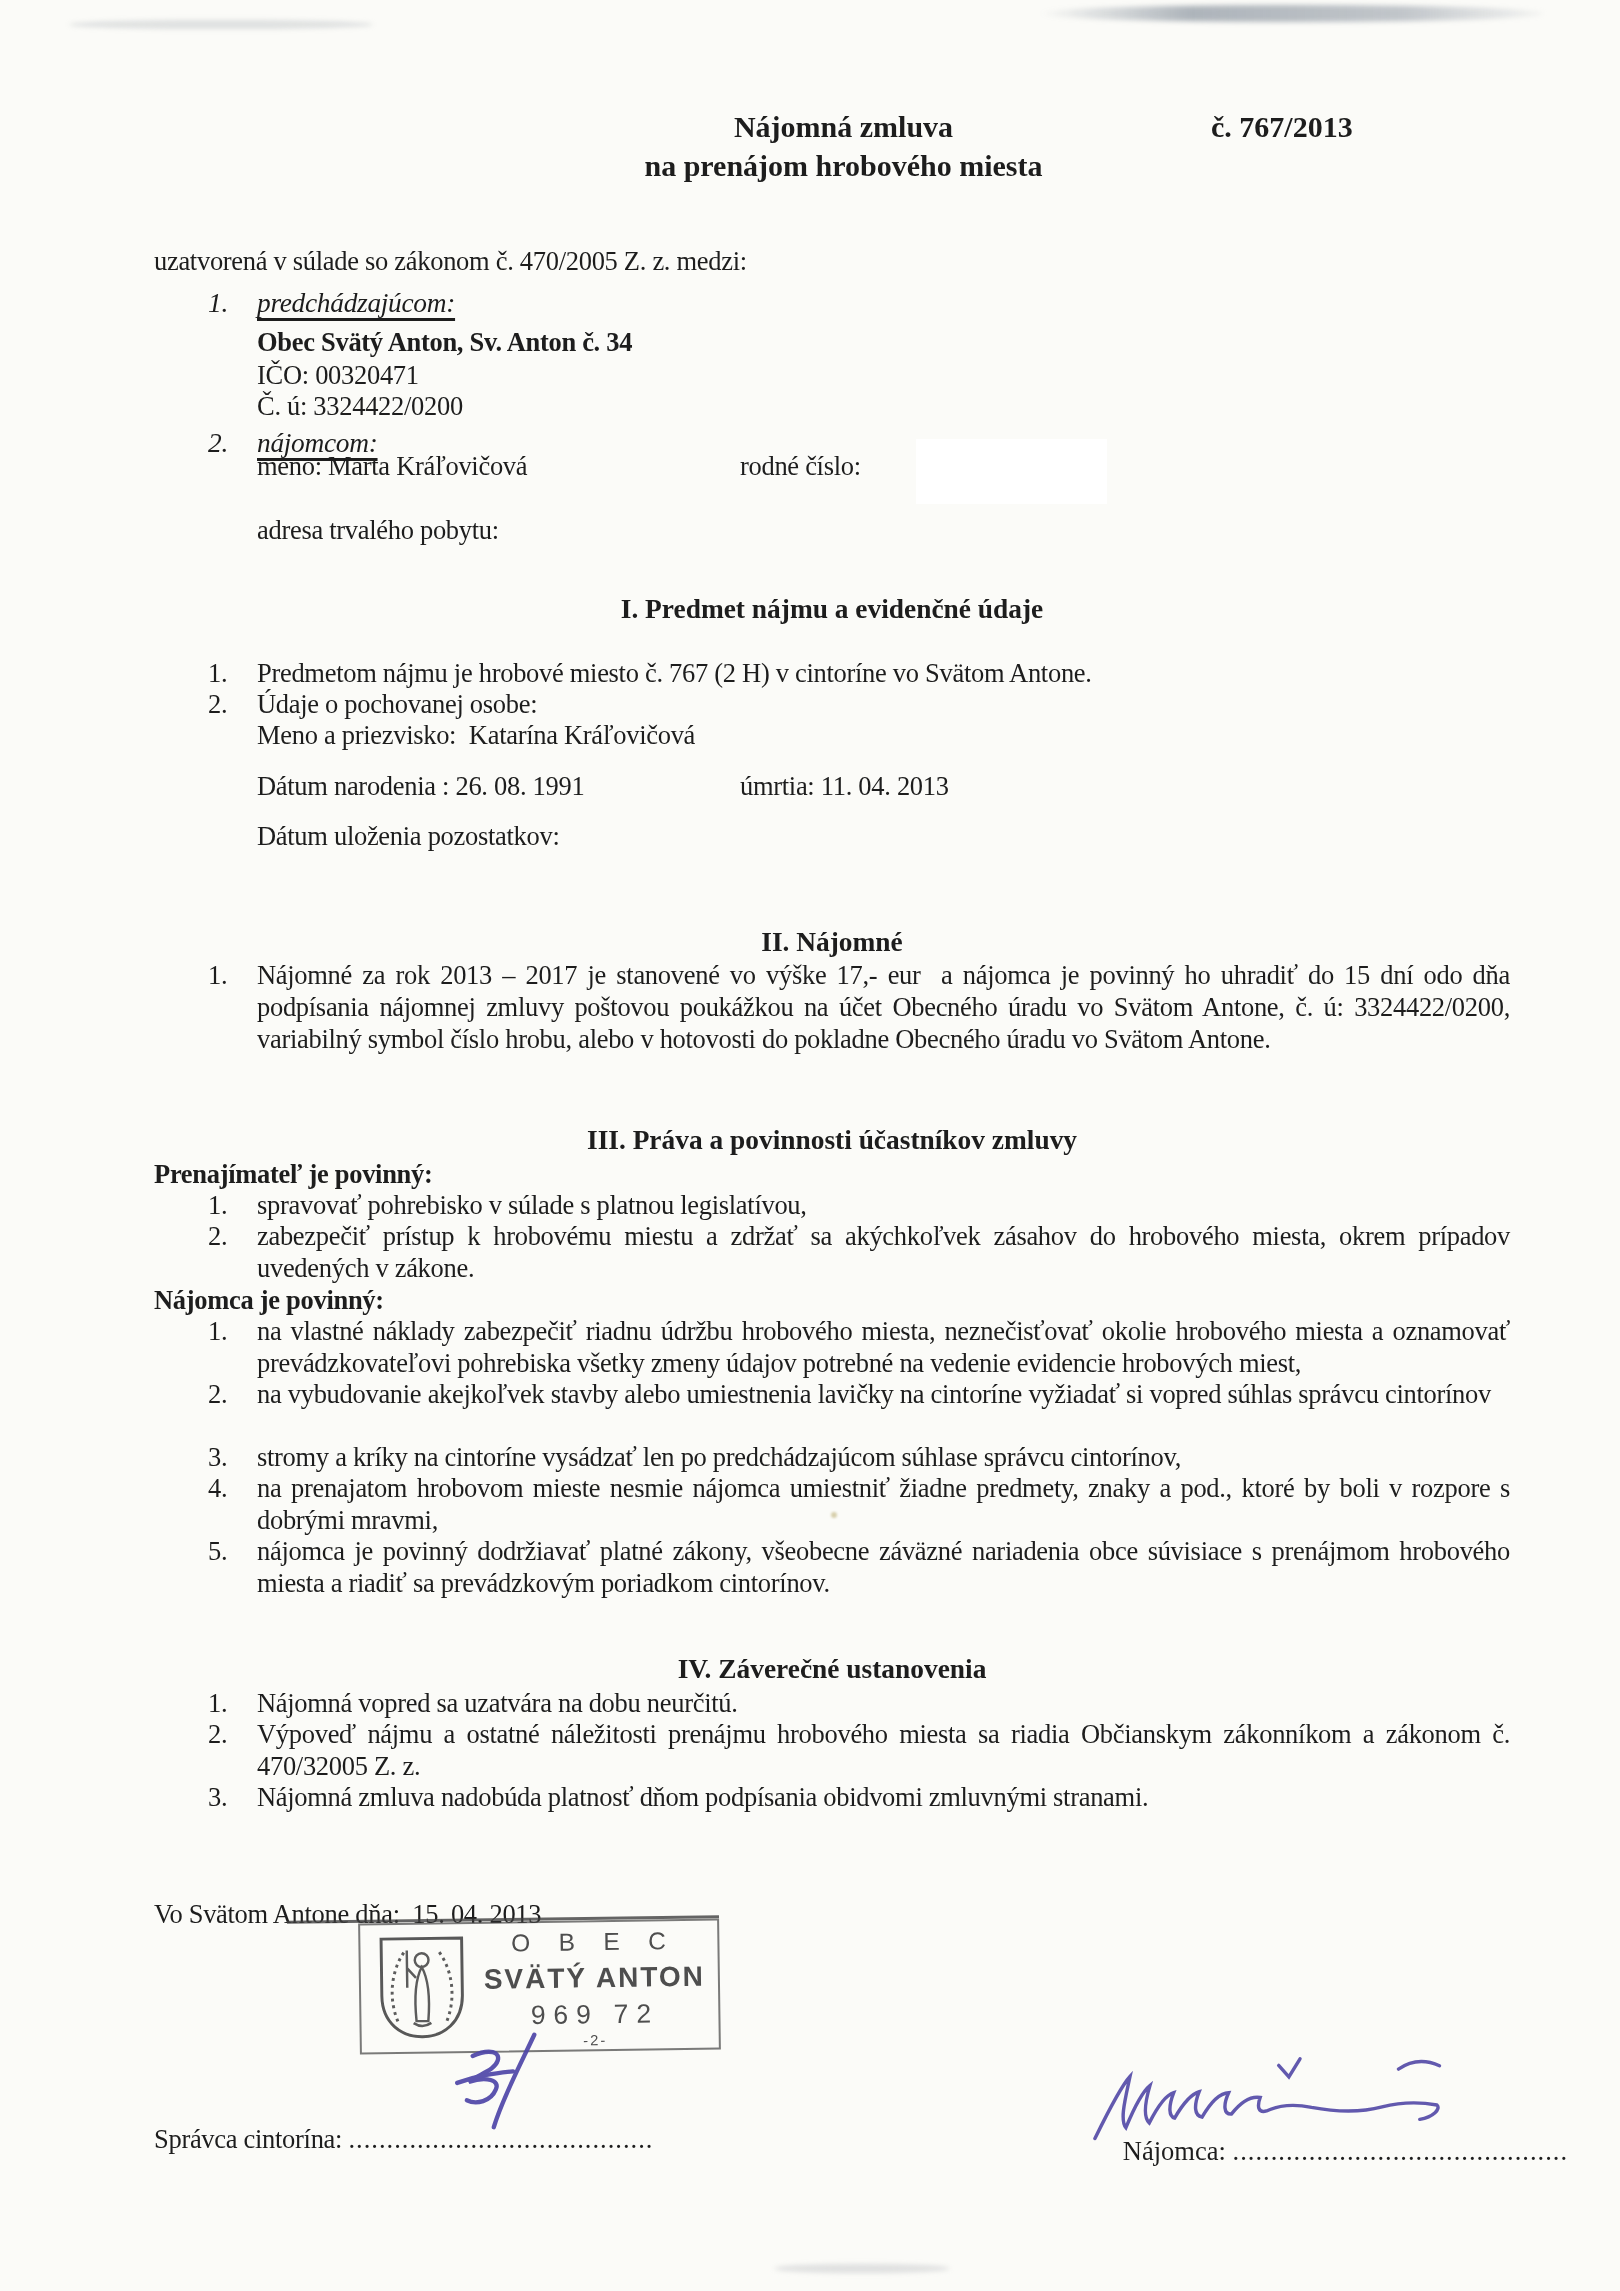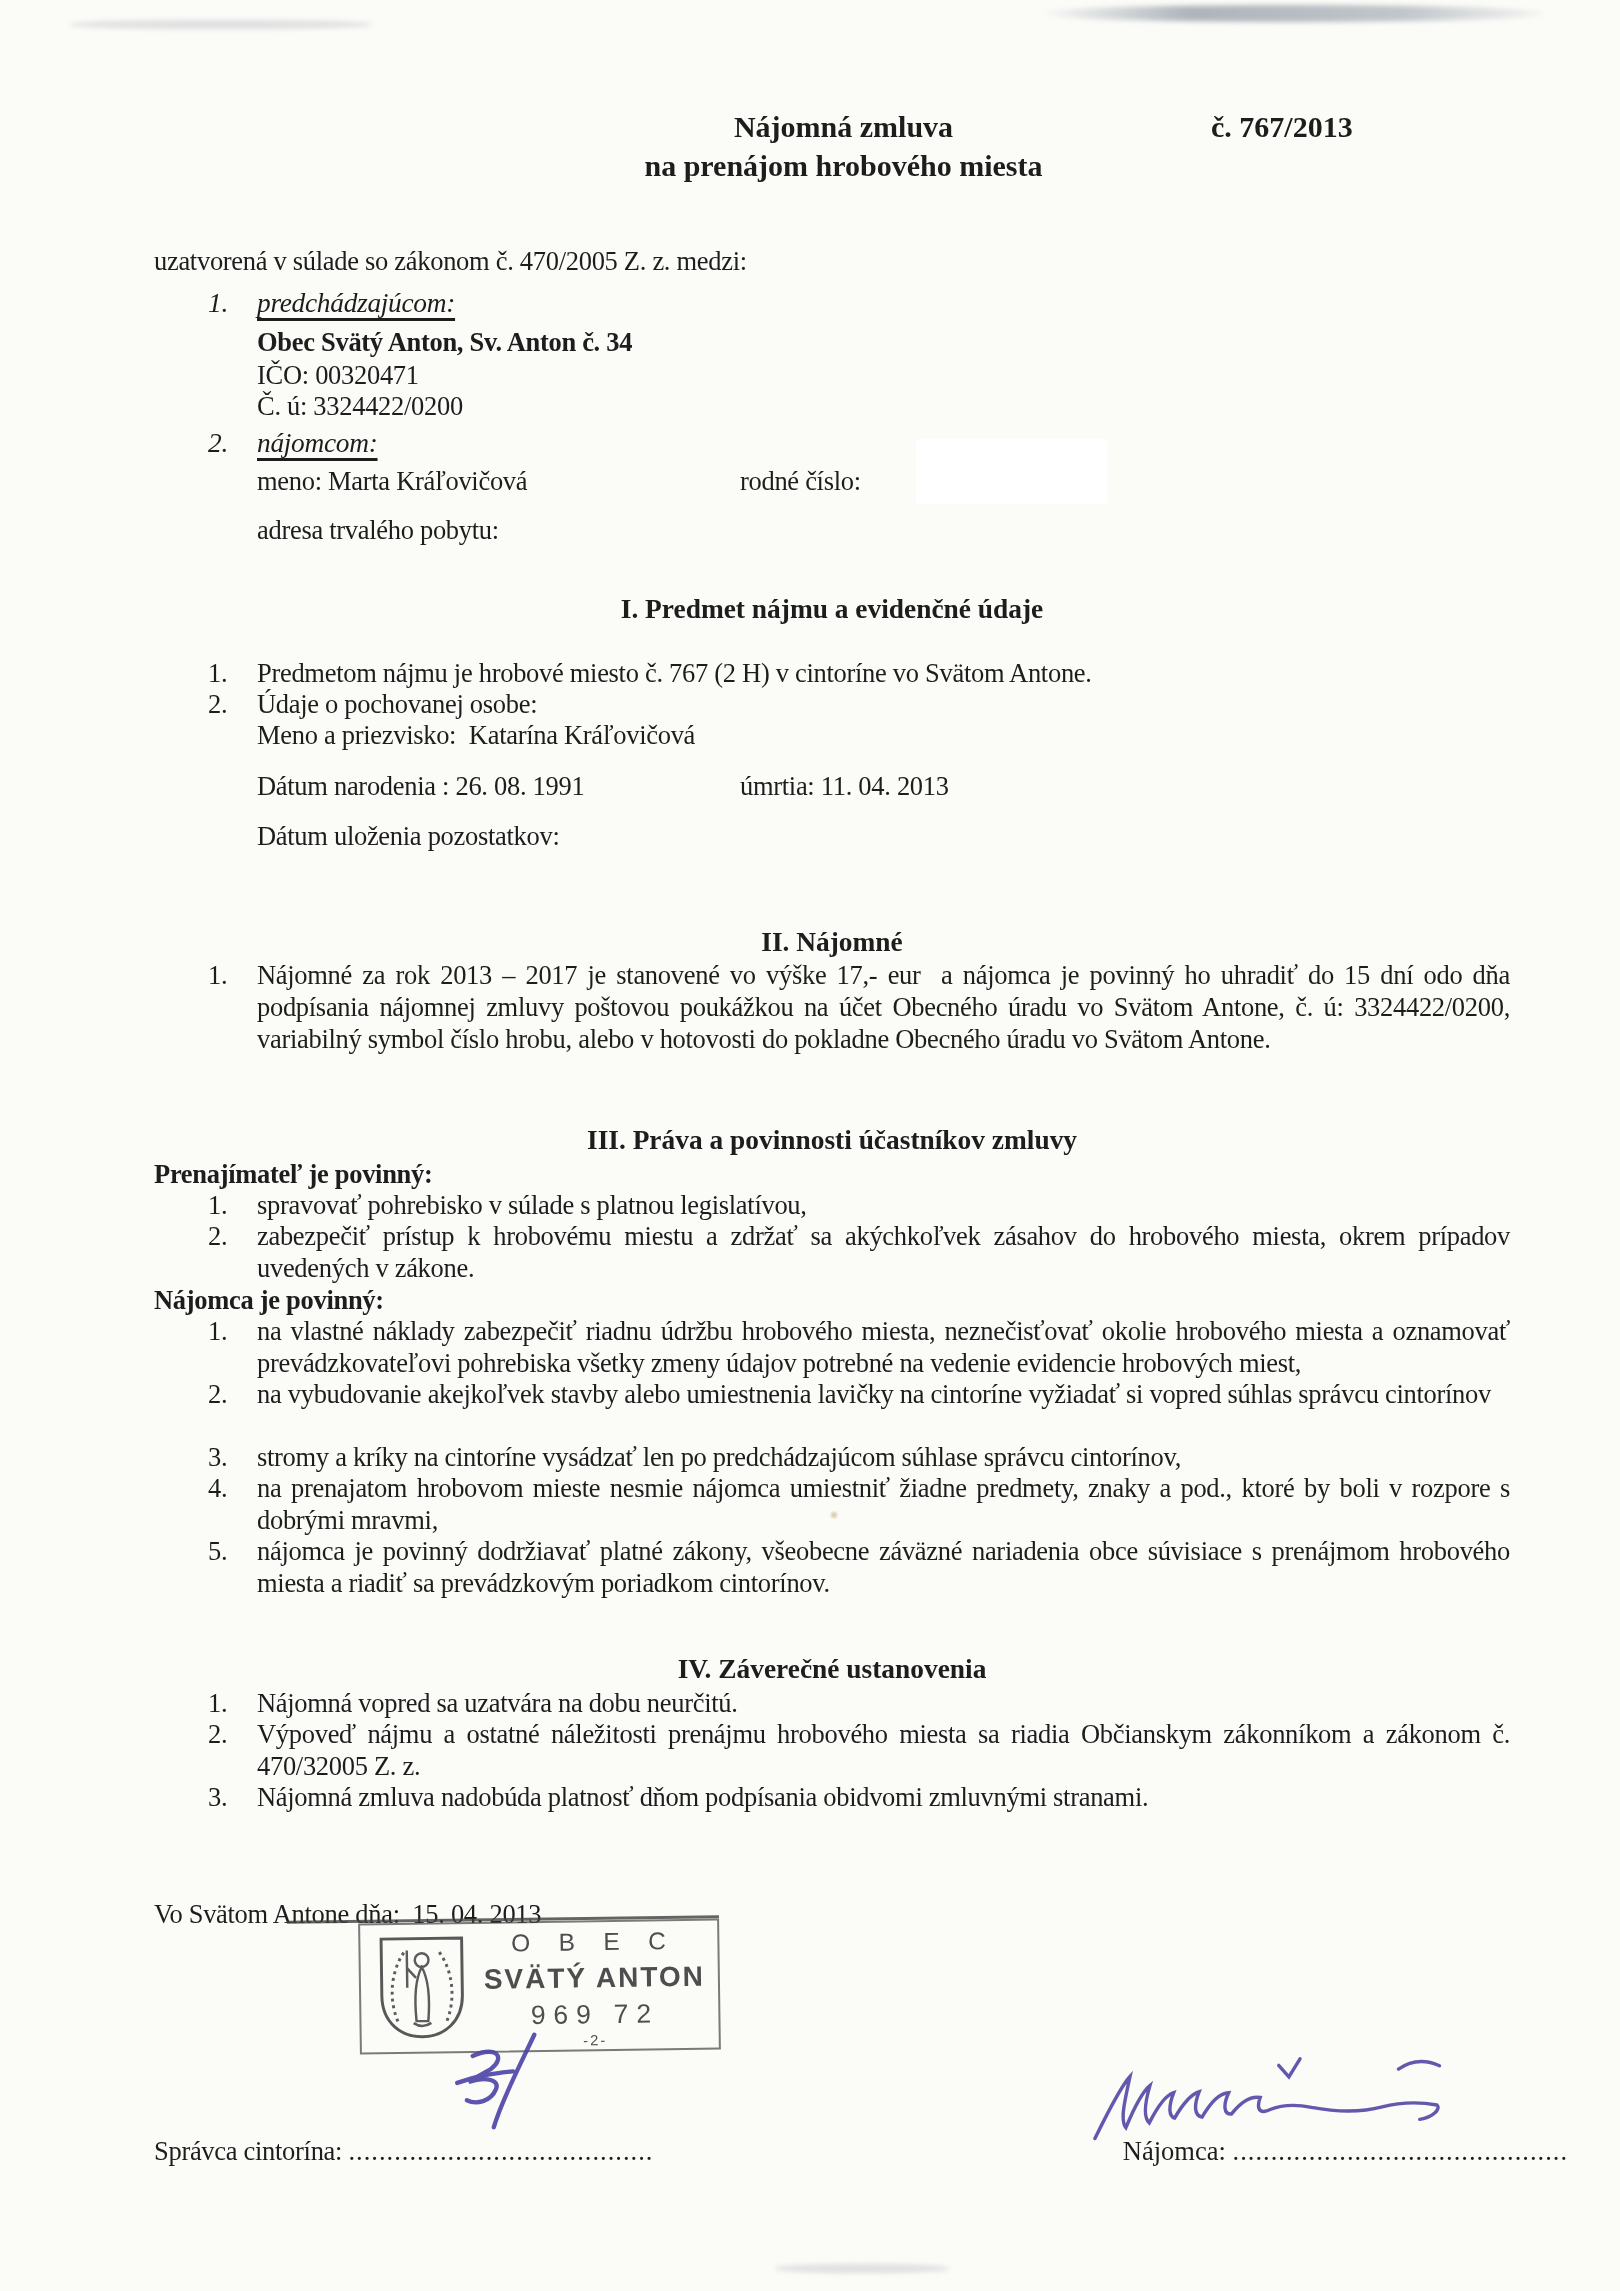--- a/index.html
+++ b/index.html
@@ -74,21 +74,21 @@
   </div>
   <div class="row" style="top:390px;">
     <div class="ptext">Č. ú: 3324422/0200</div>
   </div>
 
   <div class="row" style="top:427px;">
     <span class="marker italic">2.</span>
     <div class="ptext"><span class="italic underlined">nájomcom:</span></div>
   </div>
   <div class="redaction"></div>
-  <div class="row" style="top:465px;">
+  <div class="row" style="top:450px;">
     <div class="ptext" style="display:inline-block;">meno: Marta Kráľovičová</div>
     <span class="col2">rodné číslo:</span>
   </div>
   <div class="row" style="top:514px;">
     <div class="ptext">adresa trvalého pobytu:</div>
   </div>
 
   <div class="heading" style="top:594px;">I. Predmet nájmu a evidenčné údaje</div>
   <div class="row" style="top:657px;">
     <span class="marker">1.</span>
@@ -183,21 +183,21 @@
   </div>
 
   <svg class="sig sig-spravca" width="147" height="106" viewBox="0 0 130 110">
     <g fill="none" stroke="#4f46a8" stroke-width="4.5" stroke-linecap="round" opacity="0.92">
       <path d="M98 8 C84 38 64 76 56 104"></path>
       <path d="M34 30 C52 22 63 26 60 35 C57 45 40 49 30 57 C48 51 63 55 58 65 C53 77 38 81 28 76"></path>
       <path d="M18 58 C40 50 58 48 76 46"></path>
     </g>
   </svg>
 
-  <div class="row" style="top:2123px;margin-top:12px;">
+  <div class="row" style="top:2123px;">
     <span>Správca cintorína: </span><span class="dots">........................................</span>
   </div>
 
   <svg class="sig sig-najomca" width="392" height="98" viewBox="0 0 400 100">
     <g fill="none" stroke="#5148a6" stroke-width="3.5" stroke-linecap="round" opacity="0.9">
       <path d="M18 84 C34 54 48 30 56 22 C50 46 44 66 50 74 C60 52 68 38 76 32 C70 50 68 64 74 70 C84 52 92 42 100 40 C94 54 94 64 100 66 C110 50 118 42 126 40 C120 54 120 64 128 66 C138 50 148 42 156 42 C150 54 150 64 158 64 C168 52 178 46 188 48 C184 58 186 64 194 62 C208 56 224 56 240 60 C258 64 286 68 312 62 C330 58 350 58 368 62 C372 66 364 74 350 76"></path>
       <path d="M208 16 L218 28 L230 10"></path>
       <path d="M330 24 C344 15 358 15 372 22"></path>
     </g>
   </svg>

